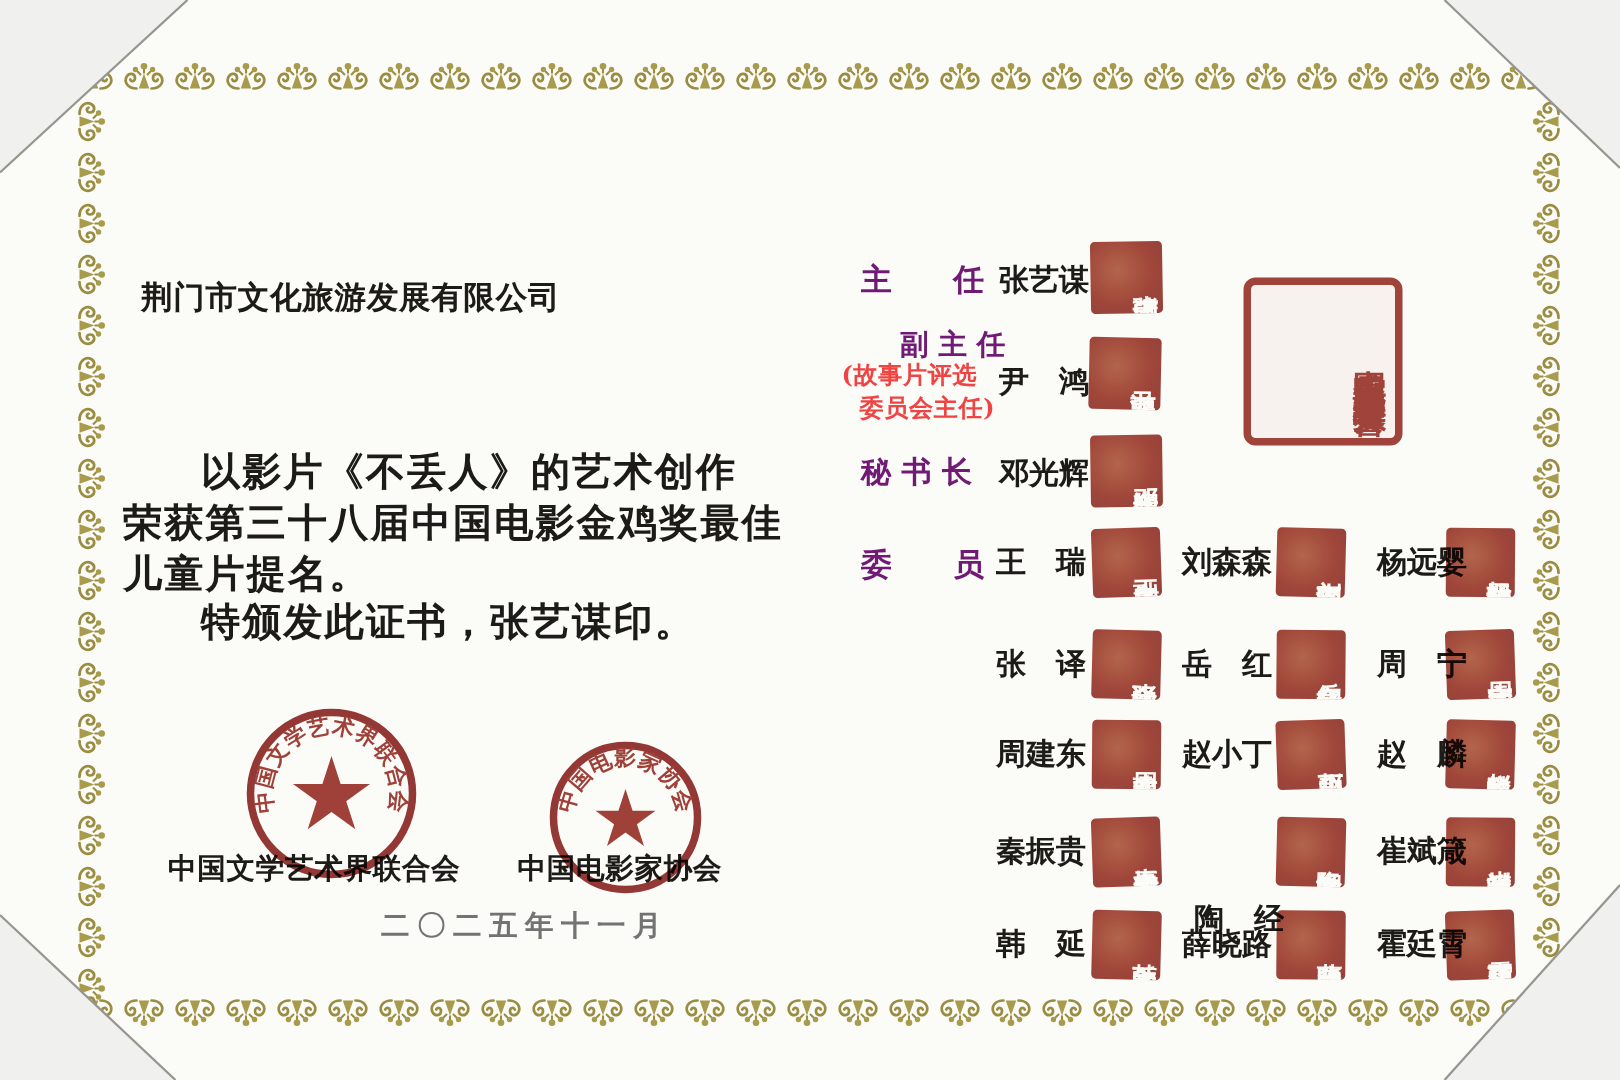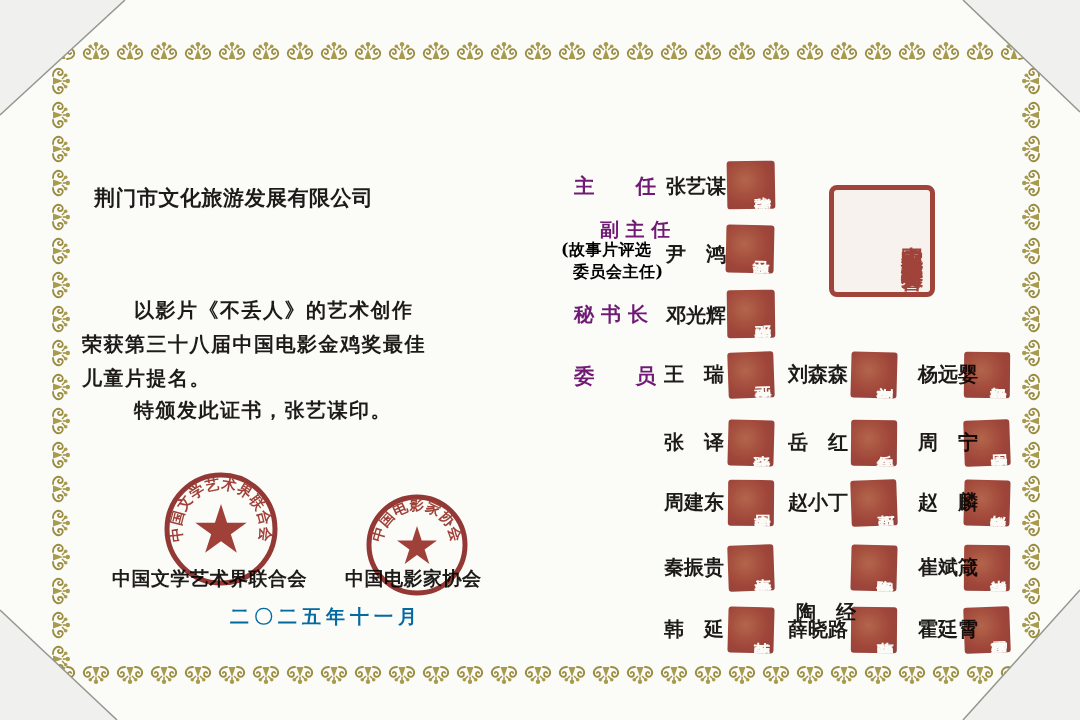--- a/index.html
+++ b/index.html
@@ -5,27 +5,27 @@
   html,body { margin:0; padding:0; background:#e8e8e6; }
   .photo {
     position:relative; width:1080px; height:720px; overflow:hidden;
     background:#fbfbf8; color:#221f1c;
     font-family:"DejaVu Serif","Liberation Serif",serif;
   }
   .abs { position:absolute; white-space:pre; }
   .motif { position:absolute; }
   
   .recipient { font-size:21px; font-weight:700; letter-spacing:0.5px; color:#1d1b18; }
-  .bodyline  { font-size:20px; font-weight:600; letter-spacing:1.5px; color:#1d1b18; }
+  .bodyline  { font-size:26px; font-weight:600; letter-spacing:1.5px; color:#1d1b18; }
   .orglabel  { font-size:19px; font-weight:700; letter-spacing:0.5px; color:#1d1b18; }
-  .dateline  { font-size:19px; font-weight:600; letter-spacing:5px; color:#0369a1; }
+  .dateline  { font-size:19px; font-weight:600; letter-spacing:5px; color:#737373;margin-left:24px; }
   
   .ctitle  { font-size:23px; font-weight:600; letter-spacing:1.5px; color:#1d1b18; }
   .rlabel  { font-size:20.5px; font-weight:600; color:#701a75; }
-  .rnote   { font-size:16px; font-weight:600; letter-spacing:0.5px; color:#000000; }
+  .rnote   { font-size:16px; font-weight:600; letter-spacing:0.5px; color:#ef4444; }
   .pname   { font-size:20px; font-weight:600; color:#1d1b18; }
   
   .stamp {
     position:absolute; width:46px; height:46px; box-sizing:border-box;
     background:radial-gradient(circle at 38% 40%, #b05a40 0%, #9c392c 55%, #8c332d 100%);
     color:#fff; writing-mode:vertical-rl; text-orientation:upright;
     font-size:17px; line-height:21px; font-weight:700; letter-spacing:1px;
     padding:2px 1px; border-radius:3px; text-align:center;
     mix-blend-mode:multiply; opacity:.93; overflow:hidden;
   }

